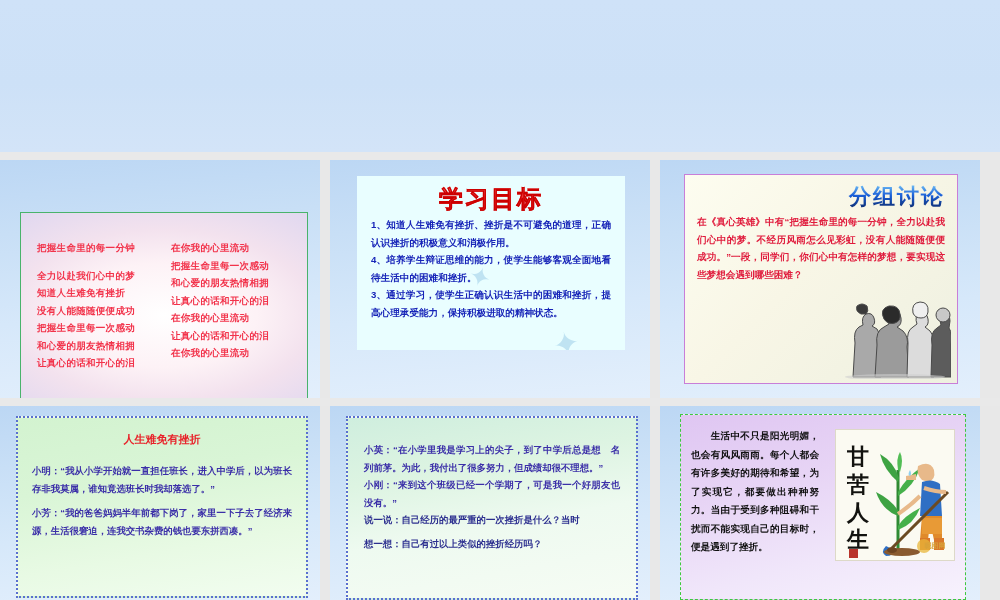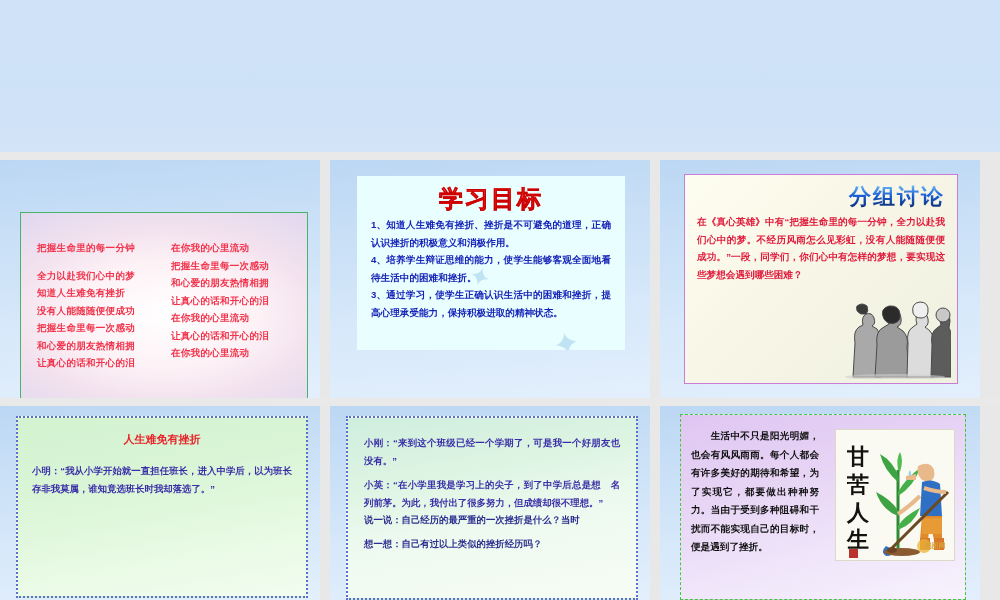--- a/index.html
+++ b/index.html
@@ -187,27 +187,28 @@
         </g>
         <ellipse cx="56" cy="90" rx="50" ry="3" fill="#cfcfcf" opacity=".6" stroke="none"></ellipse>
       </svg>
     </div>
   </div>
 
   <div class="slide r2 c1">
     <div class="s4box">
       <div class="h-red">人生难免有挫折</div>
       <div class="story" style="margin-top:12px">小明：“我从小学开始就一直担任班长，进入中学后，以为班长存非我莫属，谁知竟选班长时我却落选了。”</div>
+      <div class="story p">小芳：“我的爸爸妈妈半年前都下岗了，家里一下子去了经济来源，生活很窘迫，连我交书杂费的钱也要东拼西凑。”</div>
     </div>
   </div>
 
   <div class="slide r2 c2">
     <div class="s5box">
+      <div class="story p">小英：“在小学里我是学习上的尖子，到了中学后总是想　名列前茅。为此，我付出了很多努力，但成绩却很不理想。”</div>
       <div class="story">小刚：“来到这个班级已经一个学期了，可是我一个好朋友也没有。”</div>
-      <div class="story p">小英：“在小学里我是学习上的尖子，到了中学后总是想　名列前茅。为此，我付出了很多努力，但成绩却很不理想。”</div>
       <div class="ask">说一说：自己经历的最严重的一次挫折是什么？当时</div>
       <div class="ask" style="margin-top:6px">想一想：自己有过以上类似的挫折经历吗？</div>
     </div>
   </div>
 
   <div class="slide r2 c3">
     <div class="s6box">
       <div class="s6txt">　　生活中不只是阳光明媚，也会有风风雨雨。每个人都会有许多美好的期待和希望，为了实现它，都要做出种种努力。当由于受到多种阻碍和干扰而不能实现自己的目标时，便是遇到了挫折。</div>
       <div class="s6img">
         <svg viewBox="0 0 118 130" width="118" height="130">

